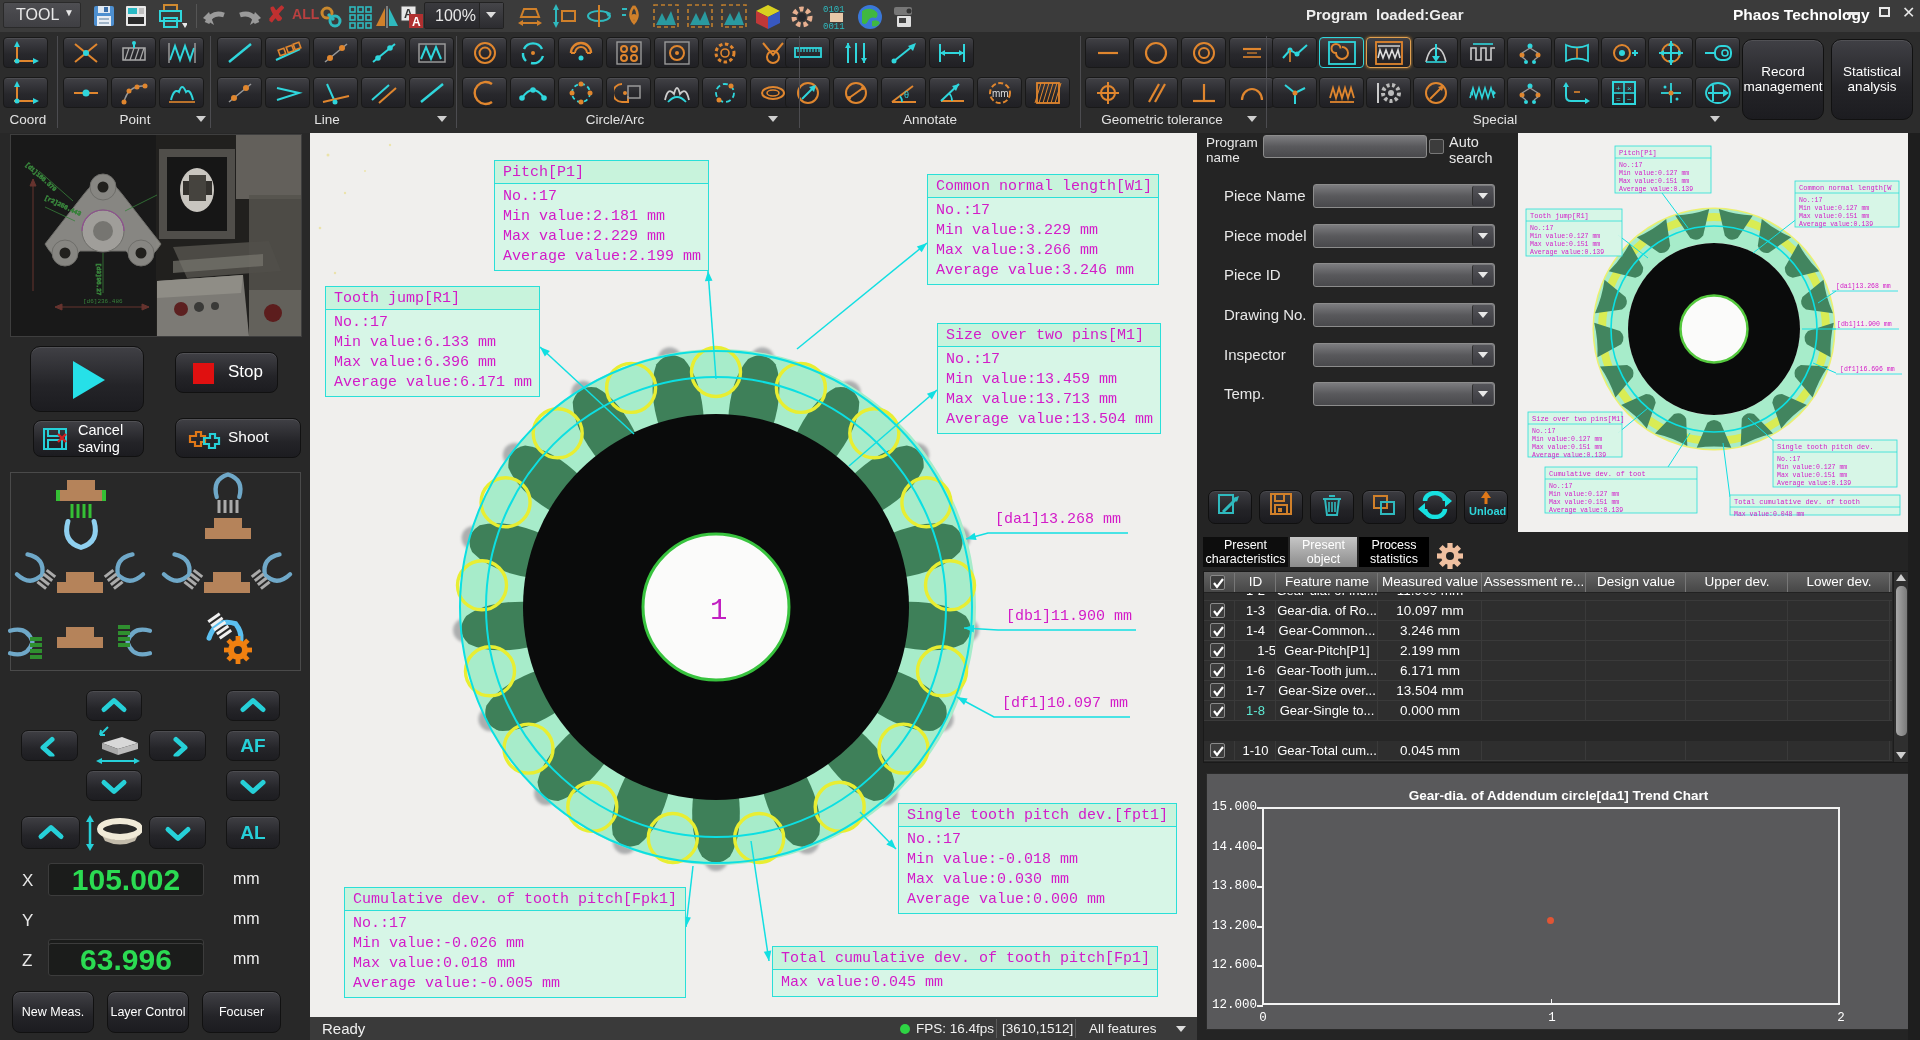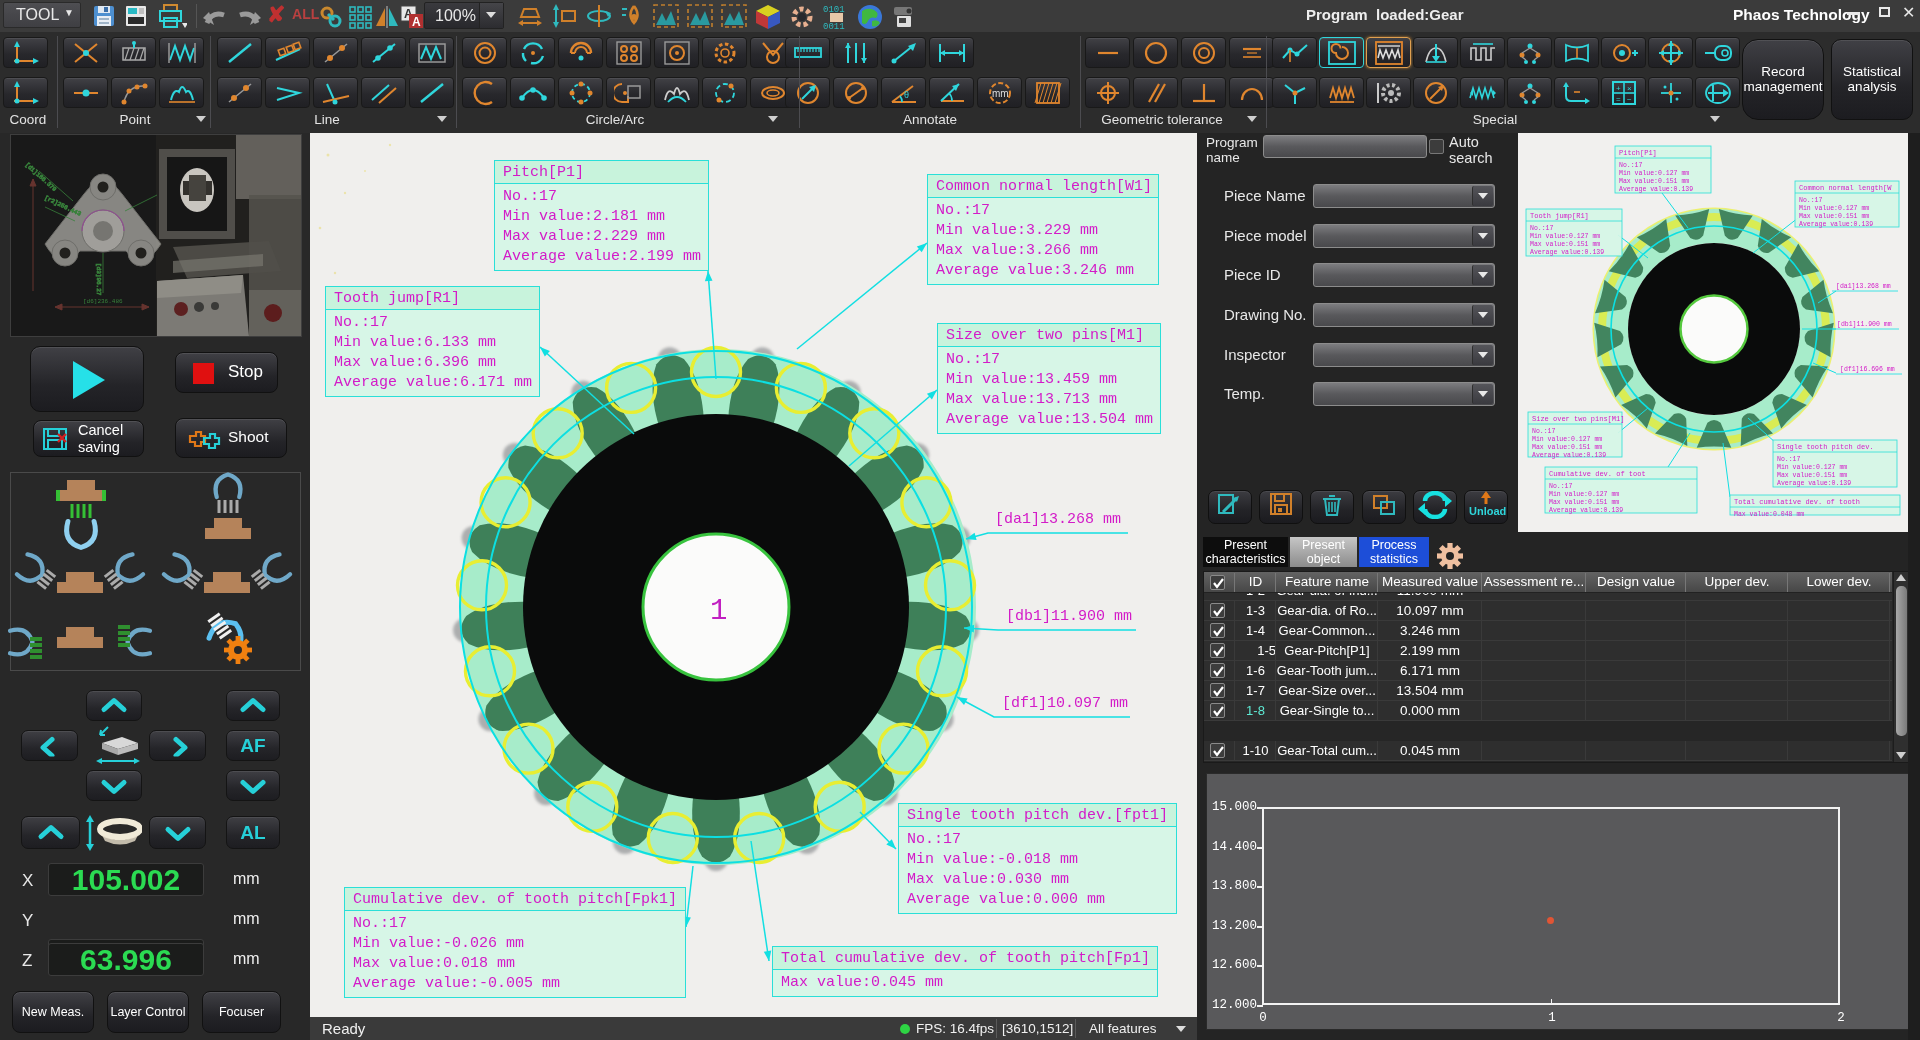--- a/index.html
+++ b/index.html
@@ -717,21 +717,21 @@
 <div class="garr" style="left:437px;"></div>
 <div class="garr" style="left:768px;"></div>
 <div class="garr" style="left:1247px;"></div>
 <div class="garr" style="left:1710px;"></div>
 <div class="gsep" style="left:57px;"></div>
 <div class="gsep" style="left:210px;"></div>
 <div class="gsep" style="left:456px;"></div>
 <div class="gsep" style="left:799px;"></div>
 <div class="gsep" style="left:1080px;"></div>
 <div class="gsep" style="left:1266px;"></div>
-<div class="bigb" style="left:1742px;top:39px;width:82px;height:81px;border-radius:16px;font-size:13.5px;text-align:center;">
+<div class="bigb" style="left:1742px;top:39px;width:82px;height:81px;border-radius:10px;font-size:13.5px;text-align:center;">
     <div style="margin-top:24px;">Record<br>management</div>
   </div>
 <div class="bigb" style="left:1831px;top:39px;width:82px;height:81px;border-radius:10px;font-size:13.5px;text-align:center;">
     <div style="margin-top:24px;">Statistical<br>analysis</div>
   </div>
 <div id="leftp">
 <div class="abs" style="left:10px;top:1px;width:292px;height:203px;background:#191919;border:1px solid #3e3e3e;overflow:hidden;">
 <svg width="290" height="201" viewBox="0 0 290 201">
 <rect x="145" y="0" width="145" height="201" fill="#21201e"></rect>
 <rect x="225" y="0" width="65" height="64" fill="#6e6c66" opacity=".85"></rect>
@@ -792,21 +792,21 @@
     </div>
 <div class="bigb" style="left:33px;top:287px;width:111px;height:37px;">
       <svg style="position:absolute;left:8px;top:5px;" width="28" height="28">
         <rect x="2" y="3" width="22" height="20" fill="none" stroke="#26d0d8" stroke-width="2"></rect>
         <rect x="6" y="3" width="11" height="7" fill="none" stroke="#26d0d8" stroke-width="2"></rect>
         <rect x="6" y="14" width="14" height="9" fill="none" stroke="#26d0d8" stroke-width="2"></rect>
         <path d="M16,8 L24,16 M24,8 L16,16" stroke="#d02020" stroke-width="2.4"></path>
       </svg>
       <span style="position:absolute;left:44px;top:1px;font-size:14.5px;line-height:17px;">Cancel<br>saving</span>
     </div>
-<div class="bigb" style="left:175px;top:285px;width:112px;height:40px;">
+<div class="bigb" style="left:175px;top:285px;width:126px;height:40px;">
       <svg style="position:absolute;left:10px;top:5px;" width="36" height="30">
         <path d="M4,12 h6 v-4 h5 v4 h4 v6 h-4 v4 h-6 v-4 h-5 z" fill="none" stroke="#e07818" stroke-width="2.2"></path>
         <path d="M16,16 h6 v-4 h5 v4 h4 v6 h-4 v4 h-6 v-4 h-5 z" fill="none" stroke="#26d0d8" stroke-width="2.2" transform="translate(2,-2)"></path>
       </svg>
       <span style="position:absolute;left:52px;top:9px;font-size:15.5px;">Shoot</span>
     </div>
 <div class="abs" style="left:10px;top:339px;width:291px;height:199px;border:1px solid #4a4a4a;"></div>
 <svg class="abs" style="left:0;top:339px;" width="310" height="200" viewBox="0 0 310 200">
       <g transform="translate(81,18) scale(1.0)">
         <rect x="-23" y="0" width="46" height="11" fill="#b5835a"></rect>
@@ -1309,21 +1309,21 @@
 </g>
 <text x="318" y="155" font-size="6.5" fill="#d31bc8" font-family="Liberation Mono">[da1]13.268 mm</text>
         <line x1="314" y1="158" x2="380" y2="158" stroke="#12dfe2" stroke-width="0.8"></line>
 <text x="319" y="193" font-size="6.5" fill="#d31bc8" font-family="Liberation Mono">[db1]11.900 mm</text>
         <line x1="315" y1="196" x2="381" y2="196" stroke="#12dfe2" stroke-width="0.8"></line>
 <text x="322" y="238" font-size="6.5" fill="#d31bc8" font-family="Liberation Mono">[df1]16.696 mm</text>
         <line x1="318" y1="241" x2="384" y2="241" stroke="#12dfe2" stroke-width="0.8"></line>
 </svg></div>
 <div class="tab" style="left:6px;width:85px;background:#0d0d0d;">Present<br>characteristics</div>
 <div class="tab" style="left:93px;width:67px;background:linear-gradient(#c6c6c6,#8b8b8b);">Present<br>object</div>
-<div class="tab" style="left:162px;width:70px;background:#1d4ed8;">Process<br>statistics</div>
+<div class="tab" style="left:162px;width:70px;background:#000000;">Process<br>statistics</div>
 <div class="abs" style="left:240px;top:410px;"><svg width="26" height="26">
         <g transform="translate(13,13)">
           <circle r="9" fill="#f0c0a0"></circle>
           <circle r="4" fill="#242424"></circle>
           <rect x="-2.6" y="-13" width="5.2" height="5.5" fill="#f0c0a0" transform="rotate(0)"></rect>
           <rect x="-2.6" y="-13" width="5.2" height="5.5" fill="#f0c0a0" transform="rotate(45)"></rect>
           <rect x="-2.6" y="-13" width="5.2" height="5.5" fill="#f0c0a0" transform="rotate(90)"></rect>
           <rect x="-2.6" y="-13" width="5.2" height="5.5" fill="#f0c0a0" transform="rotate(135)"></rect>
           <rect x="-2.6" y="-13" width="5.2" height="5.5" fill="#f0c0a0" transform="rotate(180)"></rect>
           <rect x="-2.6" y="-13" width="5.2" height="5.5" fill="#f0c0a0" transform="rotate(225)"></rect>
@@ -1487,20 +1487,21 @@
 <div class="abs" style="left:583px;top:0;width:1px;height:20px;background:#3a3a3a;"></div>
 <div class="abs" style="left:685px;top:0;width:1px;height:20px;background:#3a3a3a;"></div>
 </div>
 <div class="abs" style="left:689px;top:0;width:15px;height:190px;background:#2f2f2f;border-left:1px solid #1d1d1d;">
 <div class="abs" style="left:2px;top:2px;width:0;height:0;border-left:5px solid transparent;border-right:5px solid transparent;border-bottom:7px solid #cfcfcf;"></div>
 <div class="abs" style="left:2px;top:14px;width:11px;height:150px;background:linear-gradient(90deg,#a8a8a8,#7a7a7a);border-radius:5px;"></div>
 <div class="abs" style="left:2px;top:180px;width:0;height:0;border-left:5px solid transparent;border-right:5px solid transparent;border-top:7px solid #cfcfcf;"></div>
 </div>
 </div>
 <div class="abs" style="left:9px;top:640px;width:703px;height:257px;background:#59595b;border:1px solid #2a2a2a;">
+<div class="abs" style="left:0;top:14px;width:703px;text-align:center;color:#fff;font-size:13.5px;font-weight:bold;">Gear-dia. of Addendum circle[da1] Trend Chart</div>
 <div class="abs" style="left:55px;top:33px;width:578px;height:198px;border:2px solid #f2f2f2;"></div>
 <div class="abs" style="left:4px;top:26px;width:46px;text-align:right;color:#fff;font-size:12.5px;font-family:'Liberation Mono',monospace;">15.000</div>
 <div class="abs" style="left:50px;top:33px;width:6px;height:1.5px;background:#f2f2f2;"></div>
 <div class="abs" style="left:4px;top:66px;width:46px;text-align:right;color:#fff;font-size:12.5px;font-family:'Liberation Mono',monospace;">14.400</div>
 <div class="abs" style="left:50px;top:73px;width:6px;height:1.5px;background:#f2f2f2;"></div>
 <div class="abs" style="left:4px;top:105px;width:46px;text-align:right;color:#fff;font-size:12.5px;font-family:'Liberation Mono',monospace;">13.800</div>
 <div class="abs" style="left:50px;top:112px;width:6px;height:1.5px;background:#f2f2f2;"></div>
 <div class="abs" style="left:4px;top:145px;width:46px;text-align:right;color:#fff;font-size:12.5px;font-family:'Liberation Mono',monospace;">13.200</div>
 <div class="abs" style="left:50px;top:152px;width:6px;height:1.5px;background:#f2f2f2;"></div>
 <div class="abs" style="left:4px;top:184px;width:46px;text-align:right;color:#fff;font-size:12.5px;font-family:'Liberation Mono',monospace;">12.600</div>

